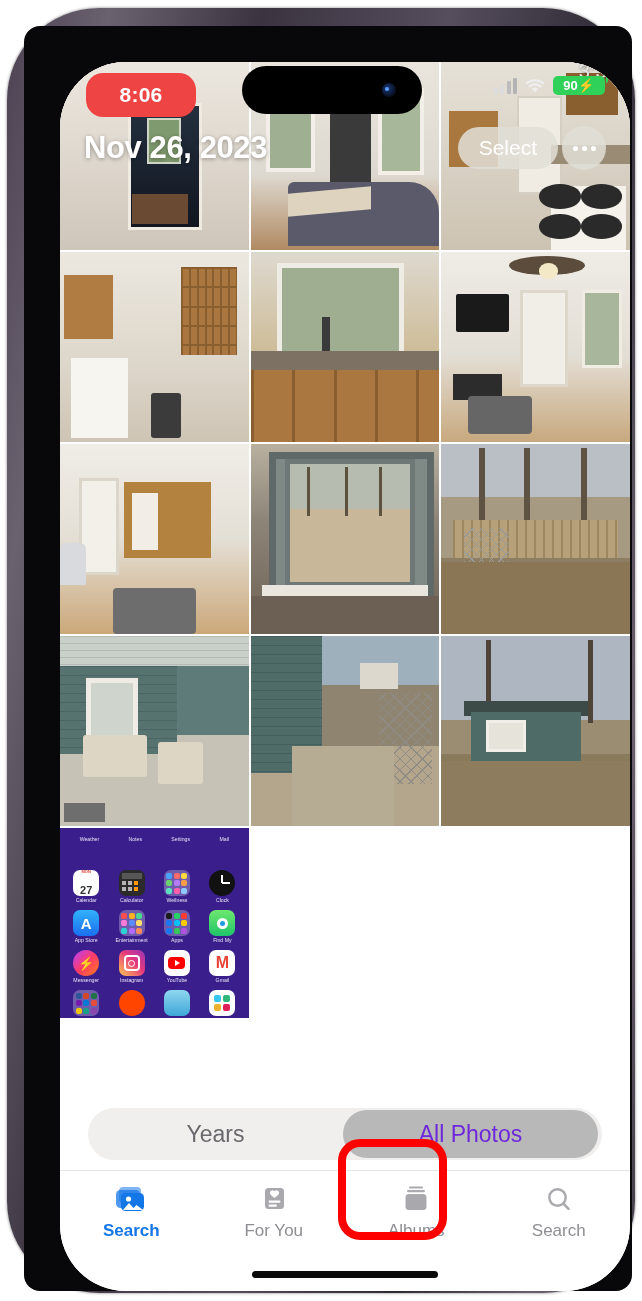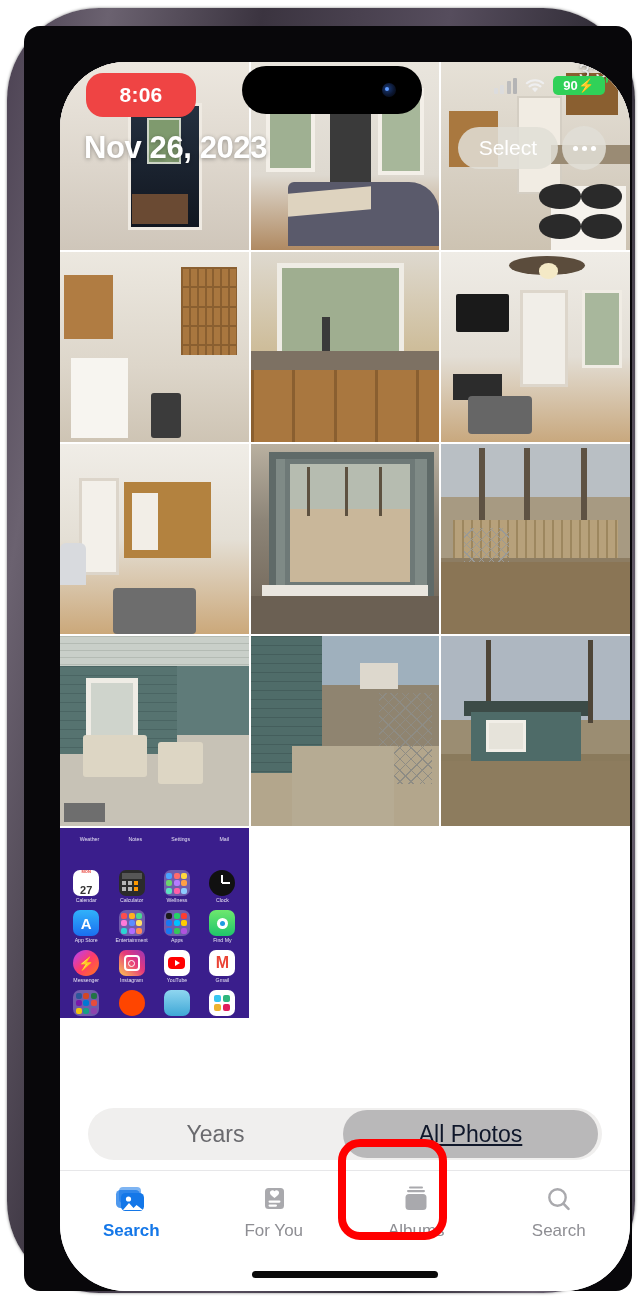--- a/index.html
+++ b/index.html
@@ -187,22 +187,22 @@
   .hs-app{display:flex;flex-direction:column;align-items:center;justify-content:flex-start;}
   .hs-ic{width:26px;height:26px;border-radius:7px;background:#fff;position:relative;overflow:hidden;flex:none;}
   .hs-lb{font-size:5.2px;color:#e7e3f5;margin-top:1.5px;line-height:1;white-space:nowrap;}
   .hs-row-top{grid-column:1/-1;display:flex;justify-content:space-around;height:12px;align-items:flex-end;}
   .hs-row-top span{font-size:5.2px;color:#e7e3f5;line-height:1;}
 
   
   #segmented{position:absolute;left:28px;top:1046px;width:514px;height:52px;
     border-radius:26px;background:#f0efee;display:flex;align-items:center;z-index:25;}
   .seg-item{flex:1;text-align:center;font-size:23px;color:#6a6a6e;font-weight:400;}
-  .seg-item.active{background:#b9b8b9;color:#0f172a;border-radius:26px;height:48px;
-    display:flex;align-items:center;justify-content:center;margin-right:4px;font-weight:500;text-decoration:underline;}
+  .seg-item.active{background:#b9b8b9;color:#6d28d9;border-radius:26px;height:48px;
+    display:flex;align-items:center;justify-content:center;margin-right:4px;font-weight:500;}
 
   
   #tab-bar{position:absolute;left:0;bottom:0;width:570px;height:121px;background:#fff;z-index:24;
     display:flex;align-items:flex-start;padding-top:14px;box-sizing:border-box;
     border-top:1px solid #e7e7e9;}
   .tab{flex:1;display:flex;flex-direction:column;align-items:center;gap:6px;}
   .tab-label{font-size:17px;color:#8e8e93;}
   .tab.active .tab-label{color:#1477e8;font-weight:600;}
   .tab-ic{width:34px;height:30px;position:relative;}
 

